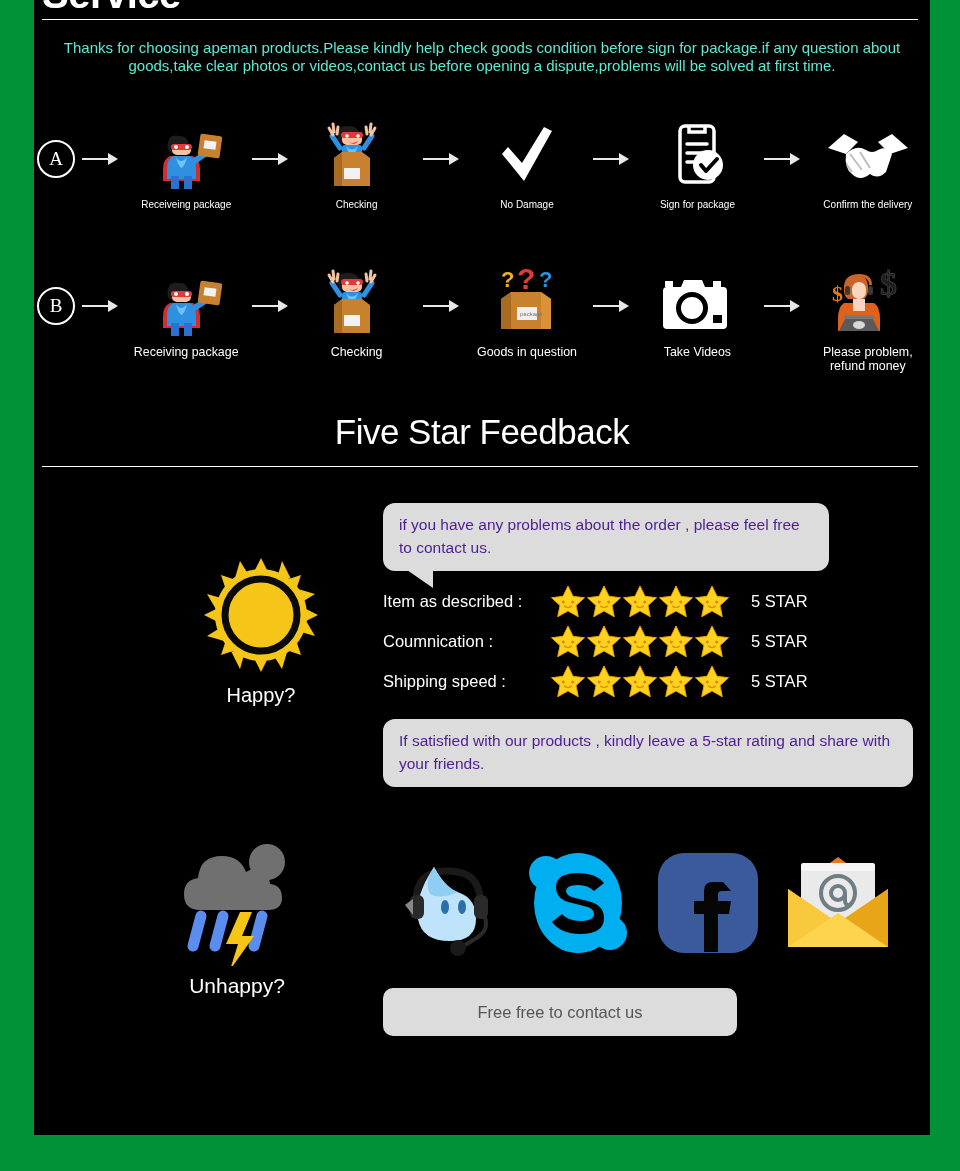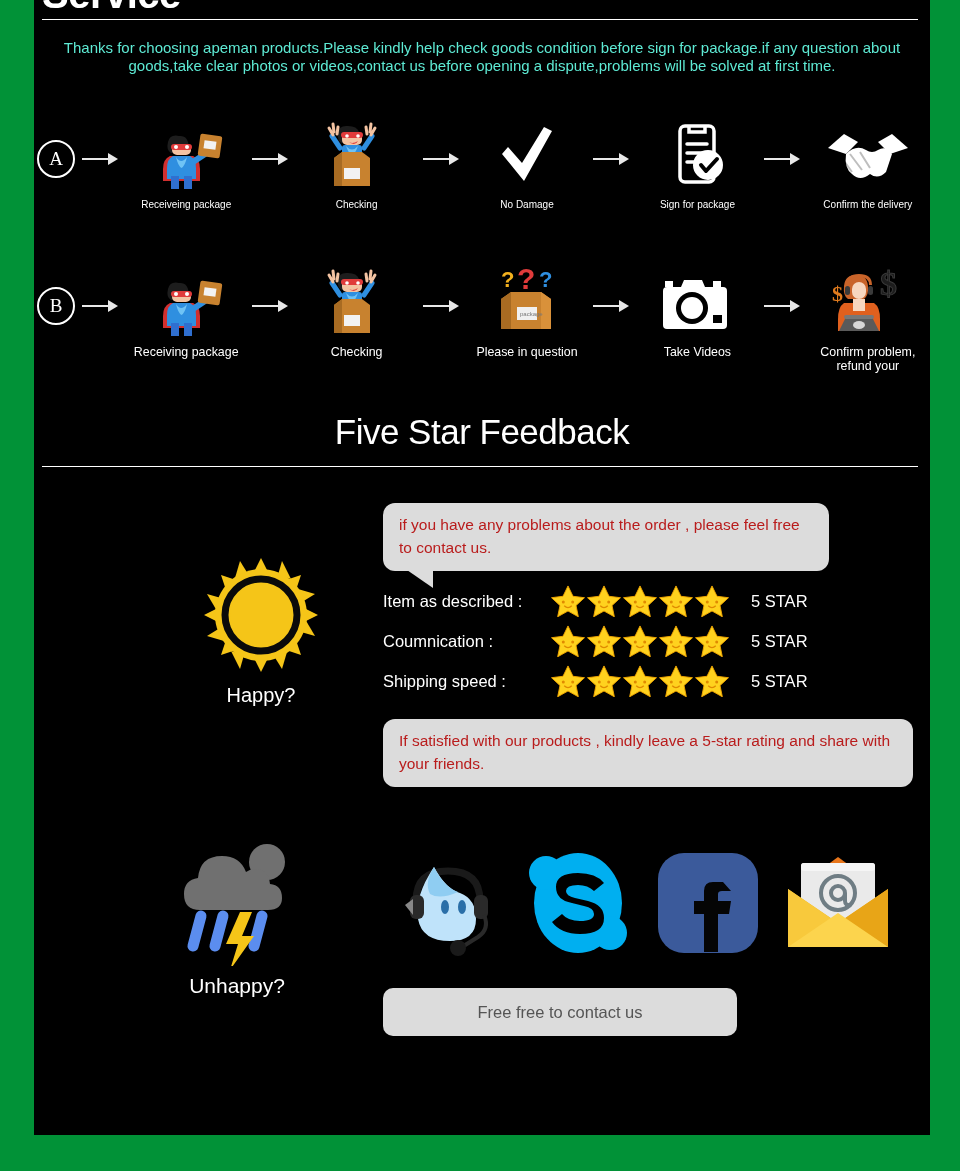--- a/index.html
+++ b/index.html
@@ -67,21 +67,21 @@
   }
   .step{flex:1 1 0;text-align:center;}
   .step .art{height:72px;display:flex;align-items:flex-end;justify-content:center;}
   .step .cap{
     color:#fff;font-size:10px;margin-top:8px;line-height:14px;
   }
   .flow-b .step .cap{font-size:12.4px;}
   
   .bubble{
     position:absolute;background:#dcdcdc;border-radius:12px;
-    color:#b91c1c;font-size:15.5px;line-height:23px;
+    color:#4c1d95;font-size:15.5px;line-height:23px;
     padding:10px 14px 12px 16px;box-sizing:border-box;
   }
   .bubble-1{left:349px;top:503px;width:446px;}
   .bubble-1:after{
     content:"";position:absolute;left:14px;bottom:-17px;
     width:0;height:0;border-left:10px solid transparent;
     border-right:26px solid #dcdcdc;border-bottom:18px solid transparent;
   }
   .bubble-2{left:349px;top:719px;width:530px;}
   .rate-rows{position:absolute;left:349px;top:581px;width:450px;}
@@ -266,21 +266,21 @@
           <text x="14" y="22" font-size="22" font-weight="bold" fill="#f2b01e" font-family="Liberation Sans, sans-serif">?</text>
           <text x="30" y="24" font-size="30" font-weight="bold" fill="#e03b3b" font-family="Liberation Sans, sans-serif">?</text>
           <text x="52" y="22" font-size="22" font-weight="bold" fill="#2f8fe0" font-family="Liberation Sans, sans-serif">?</text>
           <path d="M14 34 l10 -7 l30 0 l10 7 l0 30 l-50 0z" fill="#c8822f"></path>
           <path d="M14 34 l10 -7 l0 37 l-10 0z" fill="#a86b22"></path>
           <path d="M64 34 l-10 -7 l0 37 l10 0z" fill="#d9913a"></path>
           <rect x="30" y="42" width="20" height="13" fill="#f0f0f0"></rect>
           <text x="33" y="51" font-size="6" fill="#777" font-family="Liberation Sans, sans-serif">package</text>
         </svg>
       </div>
-      <div class="cap">Please in question</div>
+      <div class="cap">Goods in question</div>
     </div>
     <div class="arrow"></div>
 
     <div class="step">
       <div class="art">
         <svg width="80" height="72" viewBox="0 0 80 72">
           <path d="M8 22 l0 -6 l8 0 l0 6 M24 22 l3 -7 l18 0 l3 7 M56 22 l0 -6 l8 0 l0 6" fill="#fff"></path>
           <rect x="6" y="22" width="64" height="42" rx="4" fill="#fff"></rect>
           <circle cx="35" cy="43" r="16" fill="#000"></circle>
           <circle cx="35" cy="43" r="11" fill="#fff"></circle>
@@ -301,21 +301,21 @@
           <path d="M26 20 q0 -11 13 -11 q13 0 13 11 l-3 0 q0 -8 -10 -8 q-10 0 -10 8z" fill="#c9642a"></path>
           <rect x="25" y="21" width="5" height="9" rx="2.5" fill="#3a3a3a"></rect>
           <rect x="48" y="21" width="5" height="9" rx="2.5" fill="#3a3a3a"></rect>
           <path d="M24 38 q-6 4 -6 16 l0 12 l42 0 l0 -12 q0 -12 -6 -16 l-30 0z" fill="#e0601e"></path>
           <rect x="33" y="34" width="12" height="12" fill="#f7d7bf"></rect>
           <path d="M26 52 l26 0 l7 14 l-40 0z" fill="#5a5a5a"></path>
           <rect x="24" y="50" width="30" height="4" rx="2" fill="#777"></rect>
           <ellipse cx="39" cy="60" rx="6" ry="4" fill="#d8d8d8"></ellipse>
         </svg>
       </div>
-      <div class="cap">Confirm problem, refund your</div>
+      <div class="cap">Please problem, refund money</div>
     </div>
   </div>
 
   <div class="five-star">Five Star Feedback</div>
   <div class="rule rule-mid"></div>
 
   <div class="bubble bubble-1">if you have any problems about the order , please feel free to contact us.</div>
 
   <div class="rate-rows">
     <div class="rate-row">

